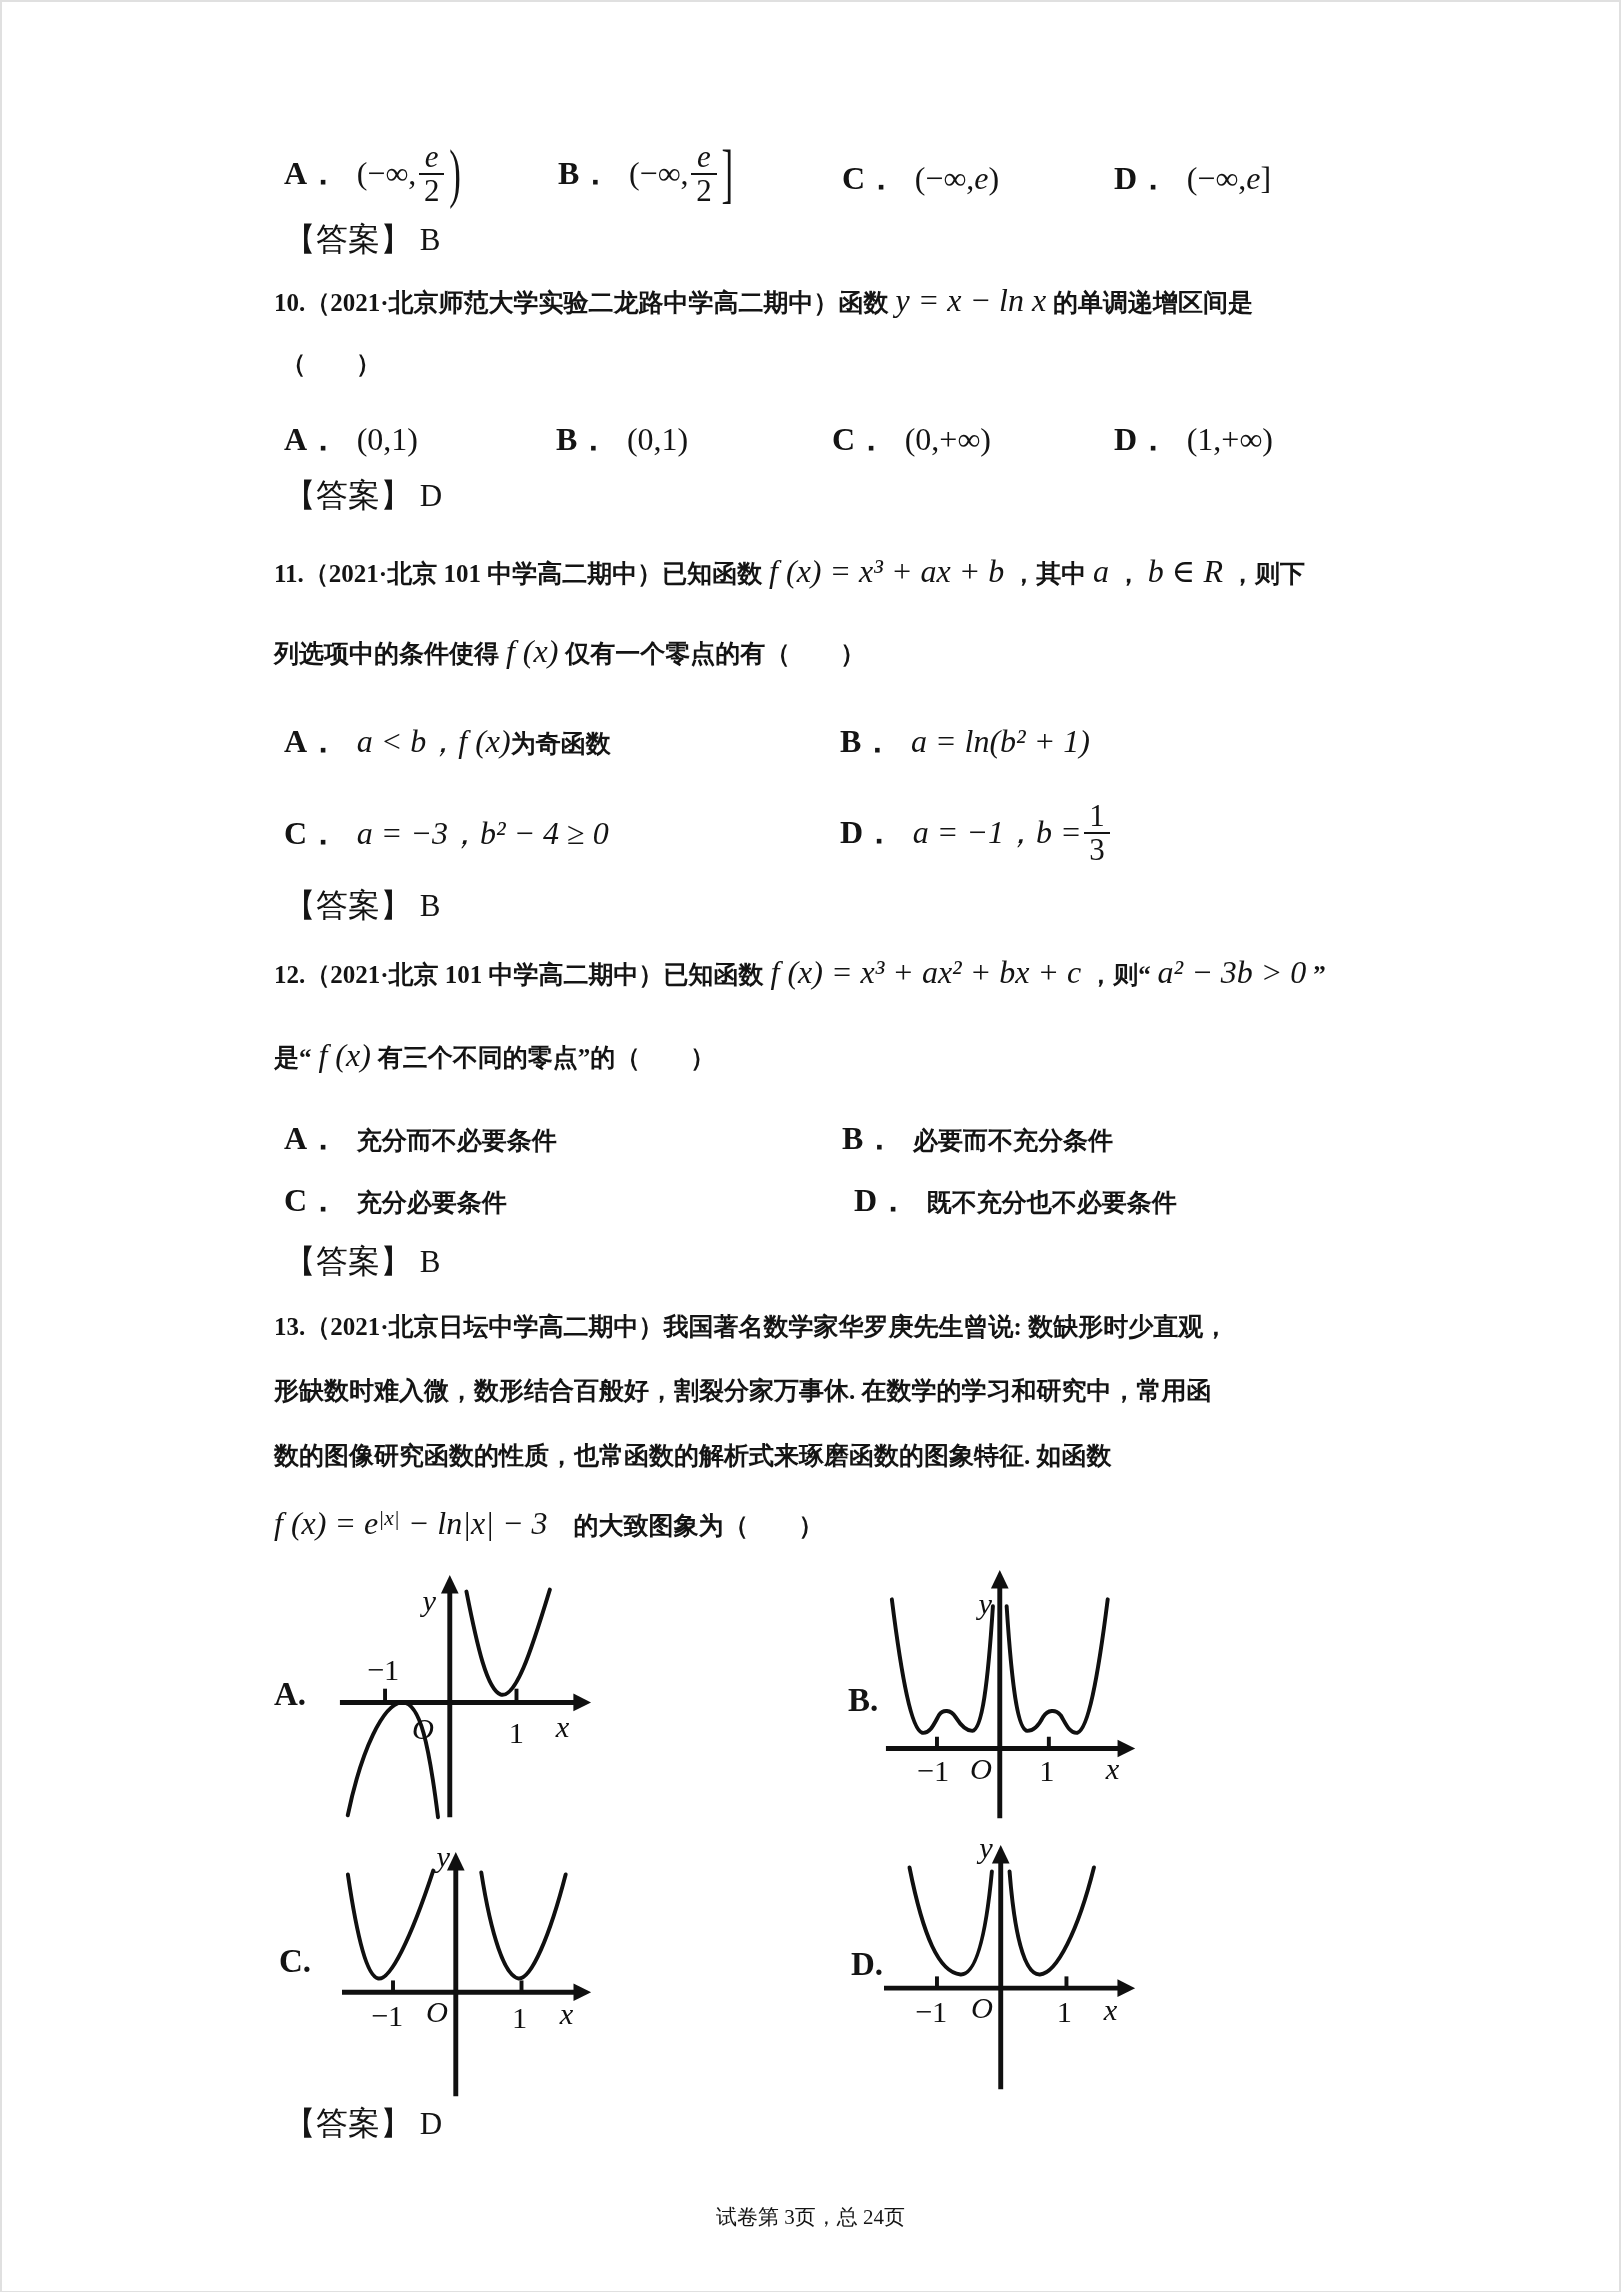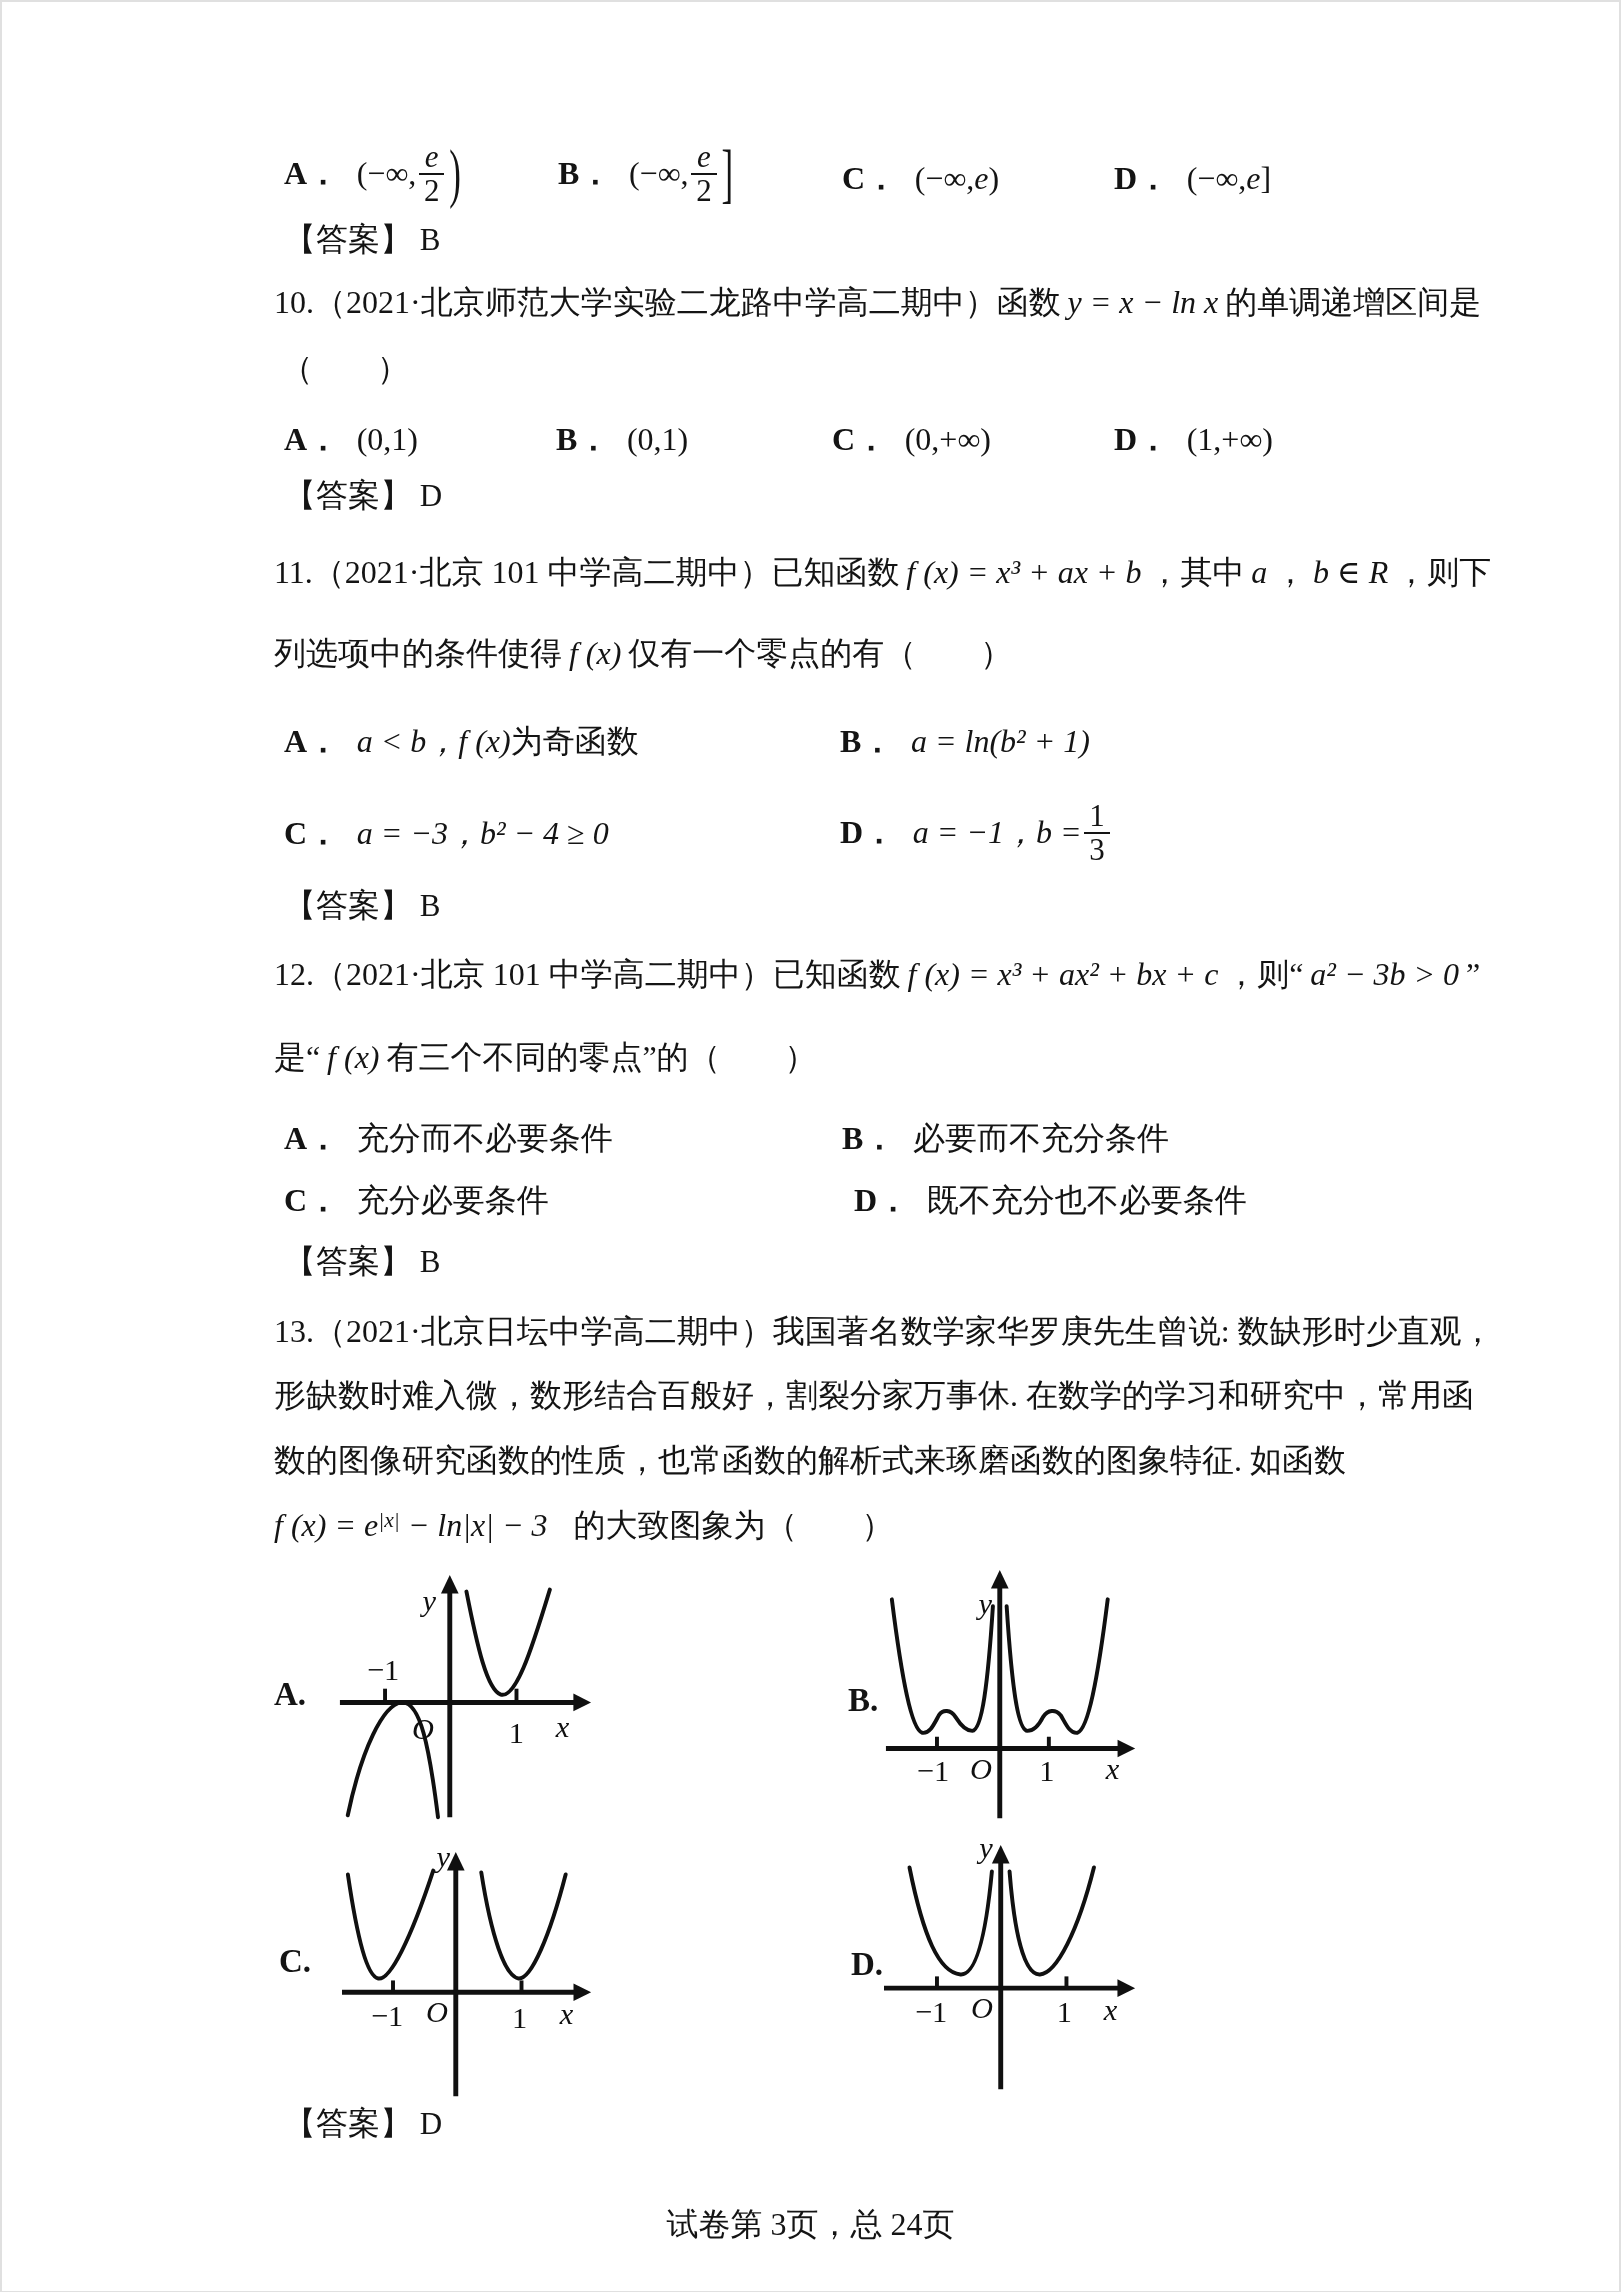--- a/index.html
+++ b/index.html
@@ -1,38 +1,38 @@
 <!DOCTYPE html>
 <html><head>
 <meta charset="utf-8">
 <style>
   html,body{margin:0;padding:0;background:#fff;}
   .page{position:relative;width:1621px;height:2293px;background:#ffffff;
         border:2px solid #e0e0e0;box-sizing:border-box;overflow:hidden;
         font-family:"Liberation Serif","DejaVu Serif",serif;color:#141414;}
   .abs{position:absolute;white-space:nowrap;}
-  .zh{font-family:"Liberation Serif","DejaVu Serif",serif;font-weight:400;
-      font-size:32px;line-height:1.25;}
+  .zh{font-family:"Liberation Serif","DejaVu Serif",serif;font-weight:700;
+      font-size:25px;line-height:1.25;}
   .m{font-family:"Liberation Serif","DejaVu Serif",serif;font-style:italic;
      font-weight:400;font-size:32px;}
   .mu{font-family:"Liberation Serif","DejaVu Serif",serif;font-style:normal;
       font-weight:400;font-size:32px;}
   .stem .m,.stem .mu{margin:0 6.9px;}
   .optlab{font-weight:700;font-size:32px;margin-right:17.6px;font-style:normal;}
   .opt{display:flex;align-items:center;}
   .ansrow .lab{font-weight:400;font-size:32px;}
   .ansrow .val{font-size:31px;margin-left:7.8px;}
   .frac{display:inline-flex;flex-direction:column;align-items:center;
         vertical-align:middle;line-height:1.02;margin:0 2.9px;}
   .frac .num{padding:0 4.9px;font-size:31px;}
   .frac .den{border-top:2.5px solid #141414;padding:0 4.9px;font-size:31px;}
   .tallbr{display:inline-block;transform:scaleY(1.9);transform-origin:center;
           font-size:35px;font-style:normal;margin-left:2px;}
   .sup{font-size:21.6px;vertical-align:8.8px;}
-  .footer{font-size:32px;font-weight:400;left:0;right:0;text-align:center;}
+  .footer{font-size:21px;font-weight:400;left:0;right:0;text-align:center;}
   .glabel{font-weight:700;font-size:33px;}
   svg.graph{position:absolute;overflow:visible;}
   svg .ax{stroke:#101010;stroke-width:5;fill:none;}
   svg .curve{stroke:#101010;stroke-width:4;fill:none;stroke-linecap:round;}
   svg .tick{stroke:#101010;stroke-width:4;}
   svg .ah{fill:#101010;stroke:none;}
   svg text{font-family:"Liberation Serif","DejaVu Serif",serif;
            font-size:31px;fill:#101010;}
   svg text.it{font-style:italic;}
 </style>

